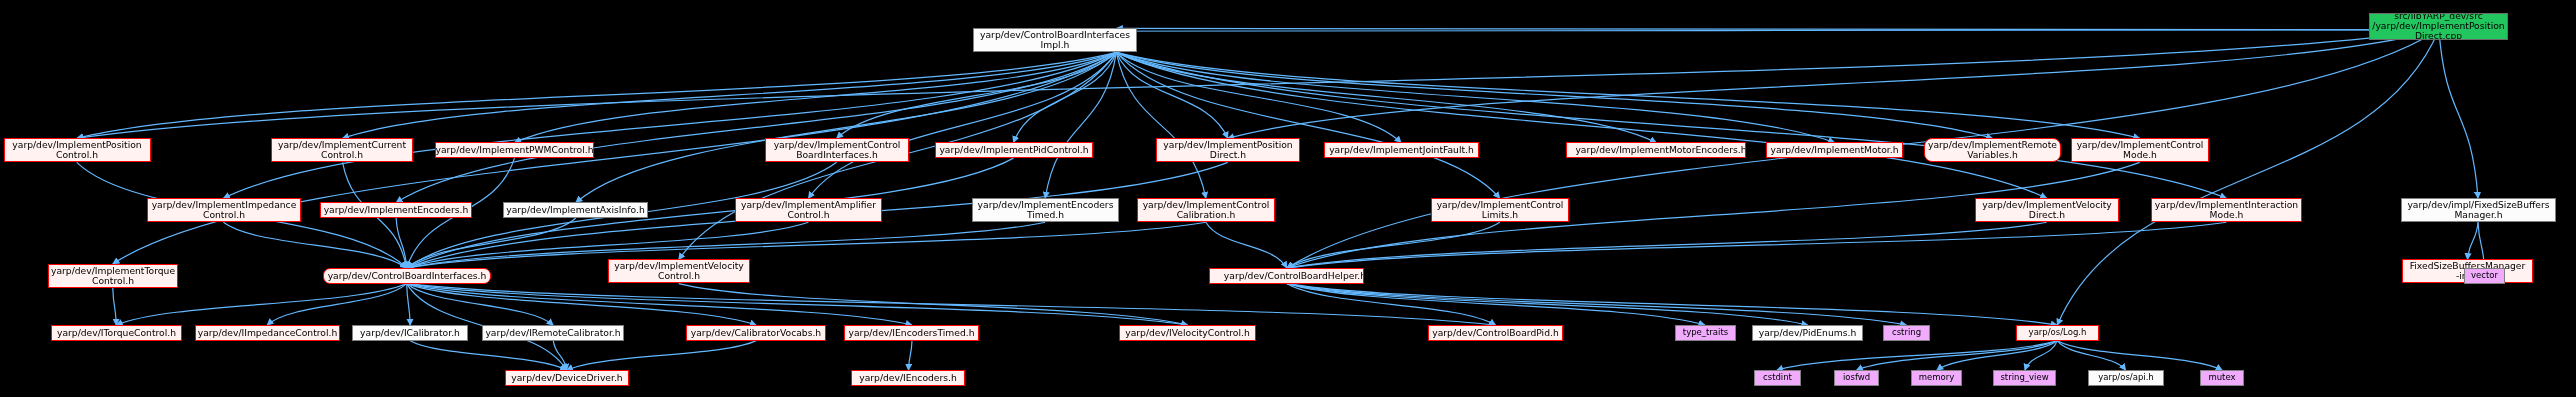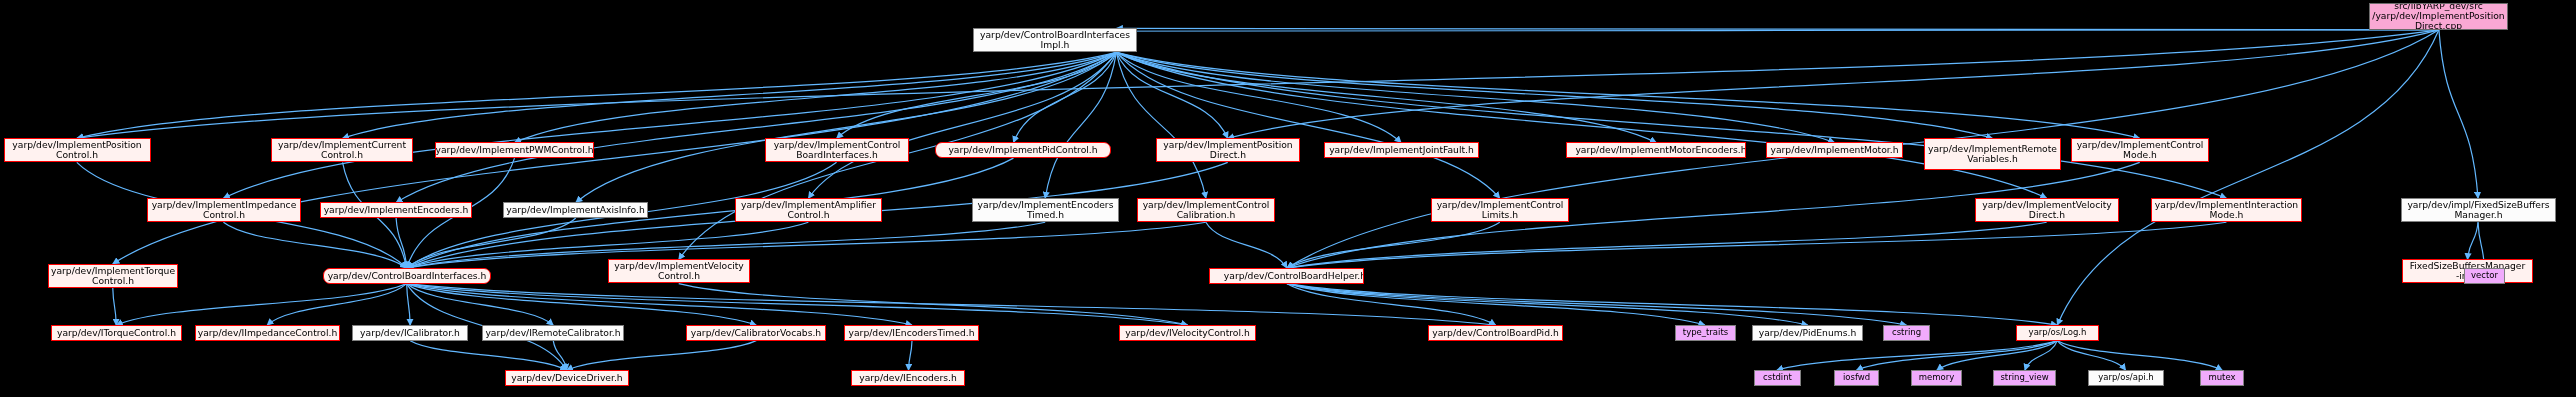--- a/index.html
+++ b/index.html
@@ -20,21 +20,21 @@
     text-align:center;
     line-height:1.12;
     font-size:9.2px;
     color:#000;
     white-space:pre-line;
     padding:0.7px 2.1px;
     overflow:hidden;
   }
   .n-red{background:#fff2f0;border:1.1px solid #ff0000;}
   .n-gray{background:#fcfcfc;border:1.1px solid #808080;}
-  .n-root{background:#f9a8d4;border:1.1px solid #6b6b6b;}
+  .n-root{background:#22c55e;border:1.1px solid #6b6b6b;margin-top:10px;}
   .n-plain{background:#f0abfc;border:1.1px solid #808080;}
 </style>
 </head>
 <body>
 
 <div id="graph">
   <svg id="edges" viewBox="0 0 3655 564" width="2576" height="398">
       <defs>
         <marker id="arw" viewBox="0 0 10 10" refX="9" refY="5" markerWidth="6" markerHeight="6" orient="auto-start-reverse">
           <path d="M 0 0 L 10 5 L 0 10 z" fill="#63b8ff"></path>
@@ -122,27 +122,27 @@
     <div class="node n-plain" style="left: 978px; top: 31px; width: 41px; height: 15.5px; font-size: 8.5px;">cstdio</div>
     <div class="node n-gray" style="left: 973px; top: 28px; width: 164px; height: 24px;">yarp/dev/ControlBoardInterfaces
 Impl.h</div>
     <div class="node n-red" style="left: 3.5px; top: 138px; width: 147px; height: 24px;">yarp/dev/ImplementPosition
 Control.h</div>
     <div class="node n-red" style="left: 271px; top: 138px; width: 142px; height: 24px;">yarp/dev/ImplementCurrent
 Control.h</div>
     <div class="node n-red" style="left: 435px; top: 142px; width: 159px; height: 15.5px;">yarp/dev/ImplementPWMControl.h</div>
     <div class="node n-red" style="left: 765px; top: 138px; width: 144px; height: 24px;">yarp/dev/ImplementControl
 BoardInterfaces.h</div>
-    <div class="node n-red" style="left: 935px; top: 142px; width: 176px; height: 15.5px; border-radius: 7px;">yarp/dev/ImplementPidControl.h</div>
+    <div class="node n-red" style="left: 935px; top: 142px; width: 158px; height: 15.5px;">yarp/dev/ImplementPidControl.h</div>
     <div class="node n-red" style="left: 1156px; top: 138px; width: 144px; height: 24px;">yarp/dev/ImplementPosition
 Direct.h</div>
     <div class="node n-red" style="left: 1324px; top: 142px; width: 155px; height: 15.5px;">yarp/dev/ImplementJointFault.h</div>
     <div class="node n-red" style="left: 1566px; top: 142px; width: 180px; height: 15.5px; padding-left: 12px;">yarp/dev/ImplementMotorEncoders.h</div>
     <div class="node n-red" style="left: 1766px; top: 142px; width: 137px; height: 15.5px;">yarp/dev/ImplementMotor.h</div>
-    <div class="node n-red" style="left: 1924px; top: 138px; width: 137px; height: 32px;">yarp/dev/ImplementRemote
+    <div class="node n-red" style="left: 1924px; top: 138px; width: 137px; height: 24px; border-radius: 8px;">yarp/dev/ImplementRemote
 Variables.h</div>
     <div class="node n-red" style="left: 2071px; top: 138px; width: 138px; height: 24px;">yarp/dev/ImplementControl
 Mode.h</div>
     <div class="node n-red" style="left: 147px; top: 198px; width: 154px; height: 24px;">yarp/dev/ImplementImpedance
 Control.h</div>
     <div class="node n-red" style="left: 320px; top: 202px; width: 152px; height: 15.5px;">yarp/dev/ImplementEncoders.h</div>
     <div class="node n-gray" style="left: 503px; top: 202px; width: 145px; height: 15.5px;">yarp/dev/ImplementAxisInfo.h</div>
     <div class="node n-red" style="left: 735px; top: 198px; width: 147px; height: 24px;">yarp/dev/ImplementAmplifier
 Control.h</div>
     <div class="node n-gray" style="left: 972px; top: 198px; width: 147px; height: 24px;">yarp/dev/ImplementEncoders

